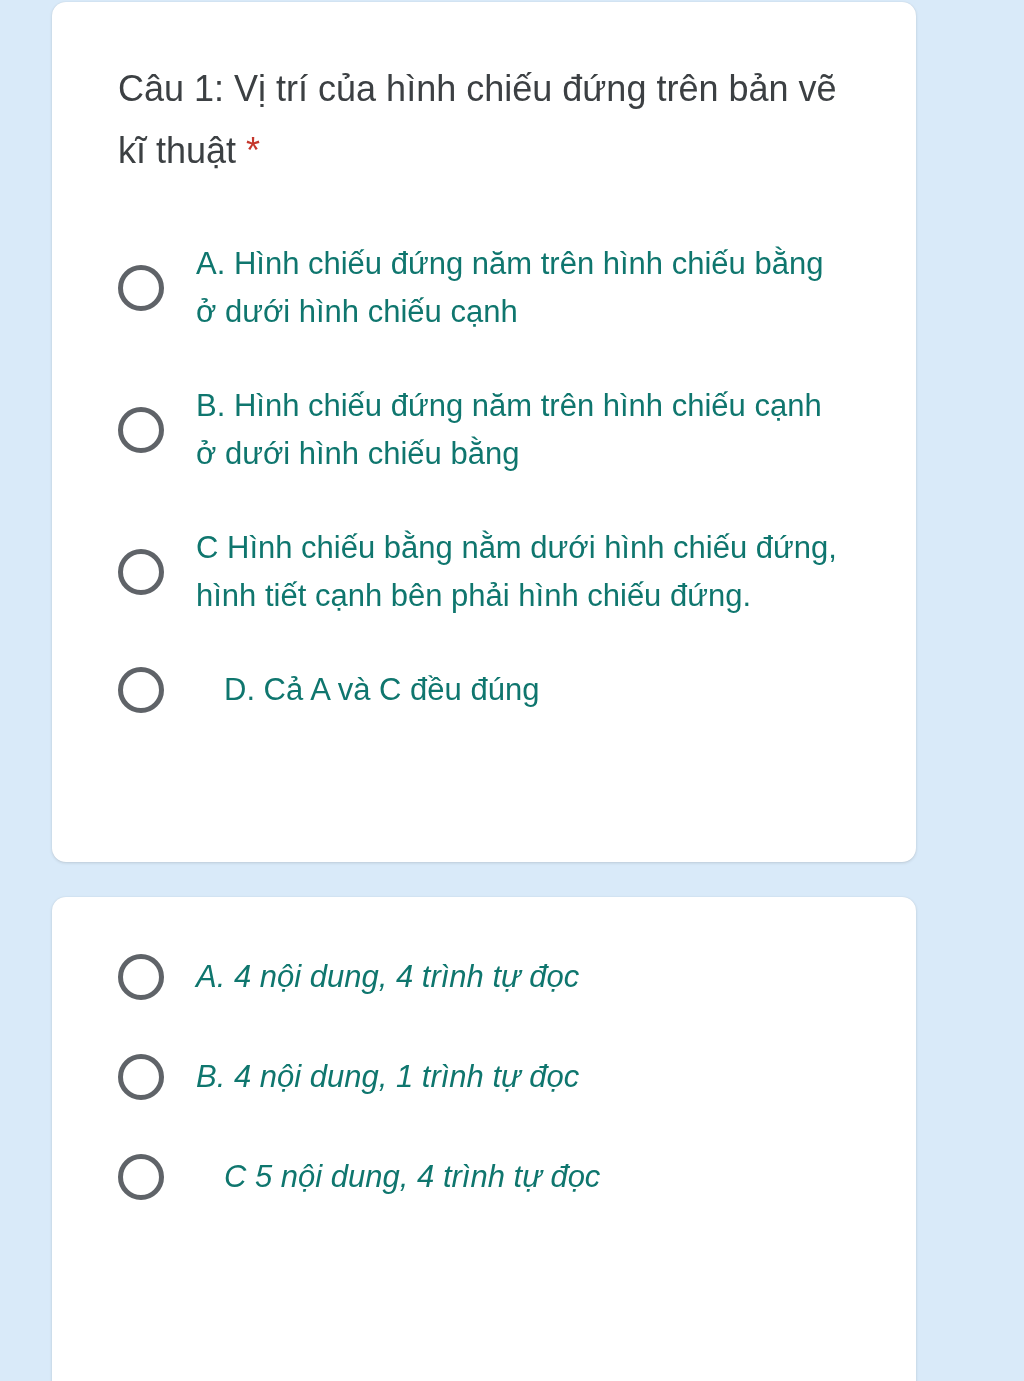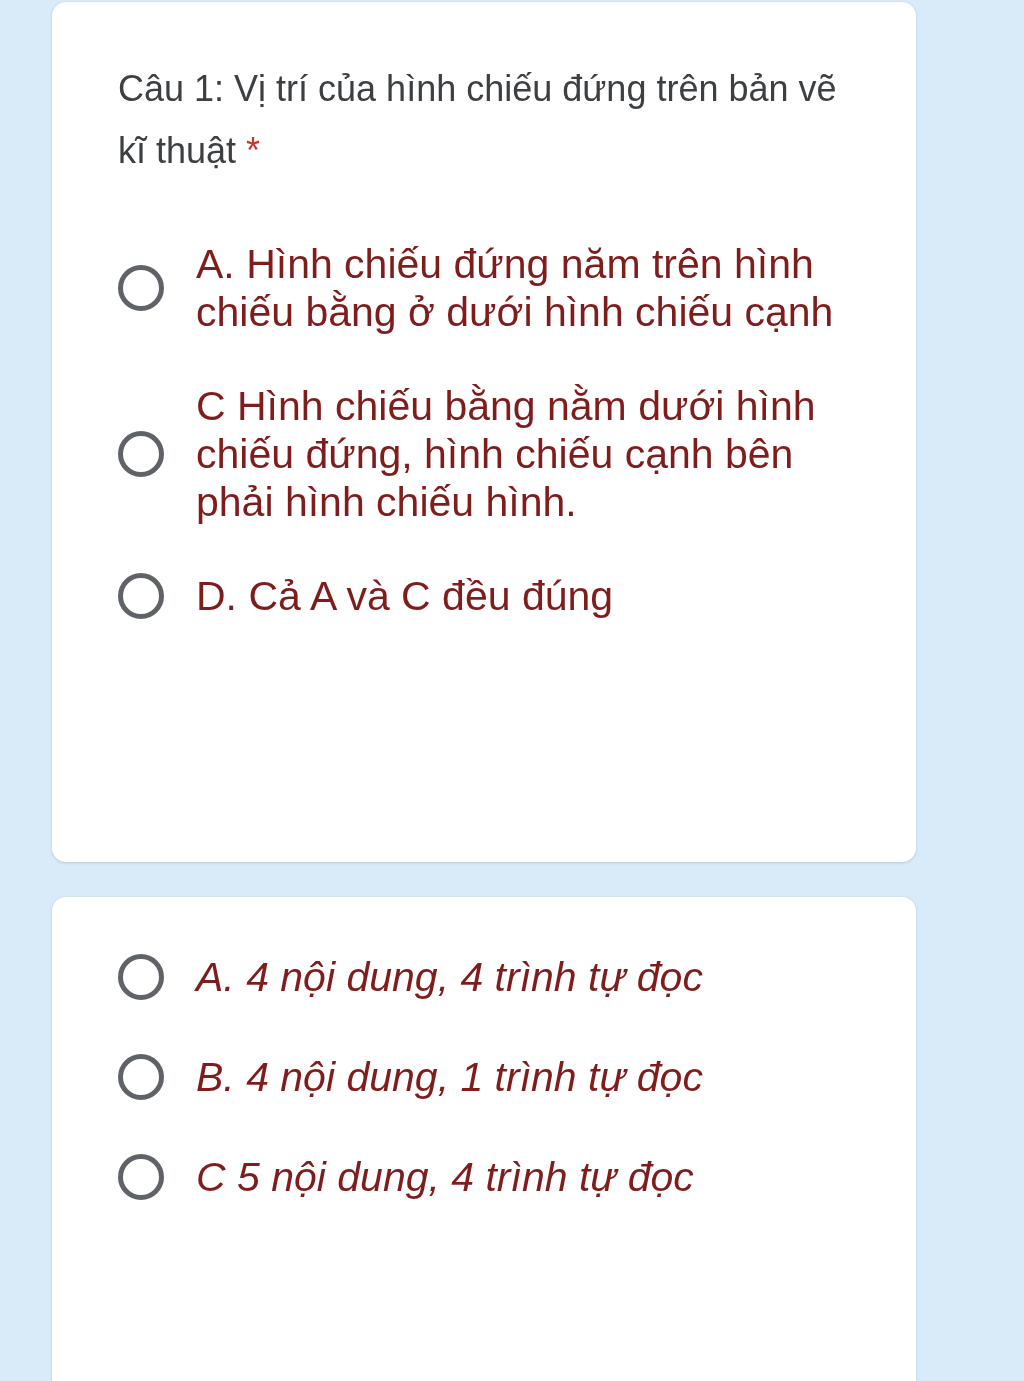--- a/index.html
+++ b/index.html
@@ -35,57 +35,61 @@
   .req {
     color: #c5372c;
     margin-left: 10px;
   }
   .option {
     display: flex;
     align-items: center;
     margin-bottom: 46px;
   }
   .second .option { margin-bottom: 52px; font-style: italic; }
-  .option:last-child { margin-bottom: 0; }
+  .option:last-child { margin-bottom: 0; gap: 28px; }
   .radio {
     flex: 0 0 auto;
     width: 46px;
     height: 46px;
     border: 5px solid #5f6368;
     border-radius: 50%;
     margin-right: 32px;
     background: #ffffff;
     cursor: pointer;
   }
   .option-label {
-    font-size: 41px;
+    font-size: 31px;
     line-height: 48px;
-    color: #7f1d1d;
+    color: #0f766e;
     max-width: 700px;
   }
 </style>
 </head>
 <body>
 
 <div class="page">
 
   <div class="card first">
     <div class="q-title">
       <span>Câu 1: Vị trí của hình chiếu đứng trên bản vẽ kĩ thuật</span><span class="req">*</span>
     </div>
 
     <div class="option">
       <span class="radio"></span>
       <span class="option-label">A. Hình chiếu đứng năm trên hình chiếu bằng ở dưới hình chiếu cạnh</span>
     </div>
 
+    <div class="option">
+      <span class="radio"></span>
+      <span class="option-label">B. Hình chiếu đứng năm trên hình chiếu cạnh ở dưới hình chiếu bằng</span>
+    </div>
 
     <div class="option">
       <span class="radio"></span>
-      <span class="option-label">C Hình chiếu bằng nằm dưới hình chiếu đứng, hình chiếu cạnh bên phải hình chiếu hình.</span>
+      <span class="option-label">C Hình chiếu bằng nằm dưới hình chiếu đứng, hình tiết cạnh bên phải hình chiếu đứng.</span>
     </div>
 
     <div class="option">
       <span class="radio"></span>
       <span class="option-label">D. Cả A và C đều đúng</span>
     </div>
   </div>
 
   <div class="card second">
 

